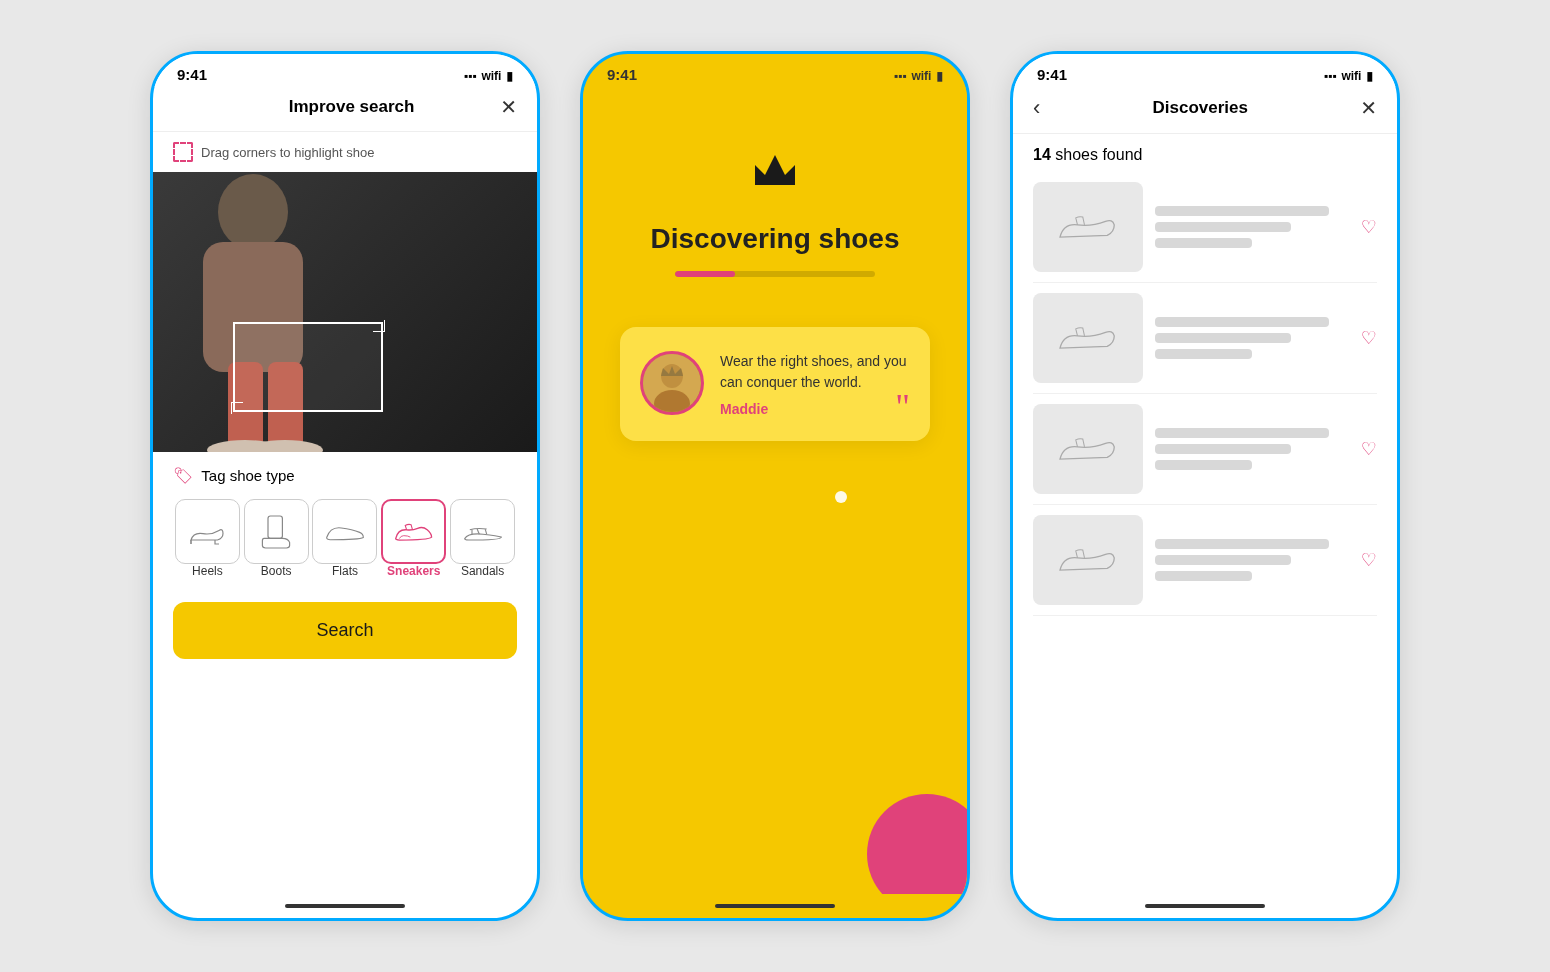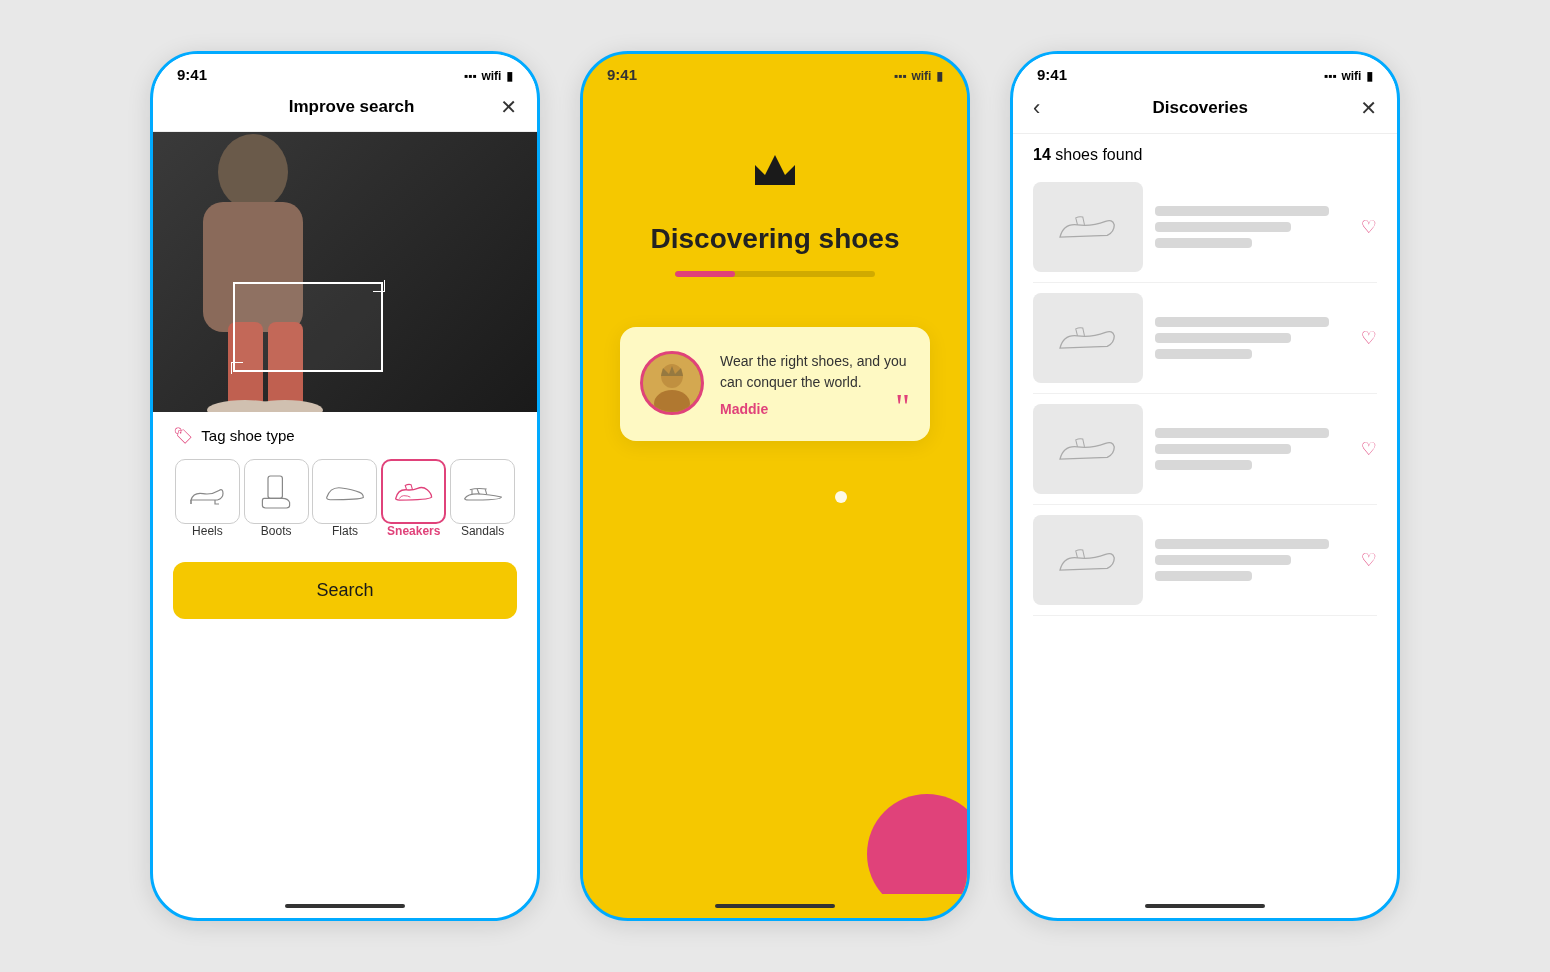--- a/index.html
+++ b/index.html
@@ -218,21 +218,21 @@
       margin-bottom: 50px;
       overflow: hidden;
     }
     .progress-bar-fill {
       height: 100%;
       background: #e0427a;
       border-radius: 3px;
     }
 
     .quote-card {
-      background: #fef9c3;
+      background: #fde047;
       border-radius: 16px;
       padding: 24px 20px;
       width: 310px;
       display: flex;
       align-items: flex-start;
       gap: 16px;
       position: relative;
       box-shadow: 0 4px 20px rgba(0,0,0,0.08);
     }
     .avatar-circle {
@@ -363,20 +363,24 @@
     </div>
   </div>
 
   <div class="phone1-content">
     <div class="phone1-header">
       <div style="width:30px"></div>
       <span class="title">Improve search</span>
       <button class="close-btn">✕</button>
     </div>
 
+    <div class="drag-hint">
+      <div class="drag-icon"></div>
+      <span>Drag corners to highlight shoe</span>
+    </div>
 
     <div class="photo-area">
       <div class="photo-bg"></div>
 
       <svg style="position:absolute;bottom:0;left:20px;width:200px;height:280px" viewBox="0 0 200 280" fill="none">
         <ellipse cx="80" cy="40" rx="35" ry="38" fill="#6a5a4a"></ellipse>
         <rect x="30" y="70" width="100" height="130" rx="20" fill="#8a6a5a"></rect>
         <rect x="55" y="190" width="35" height="90" rx="8" fill="#c06050"></rect>
         <rect x="95" y="190" width="35" height="90" rx="8" fill="#c06050"></rect>
 

